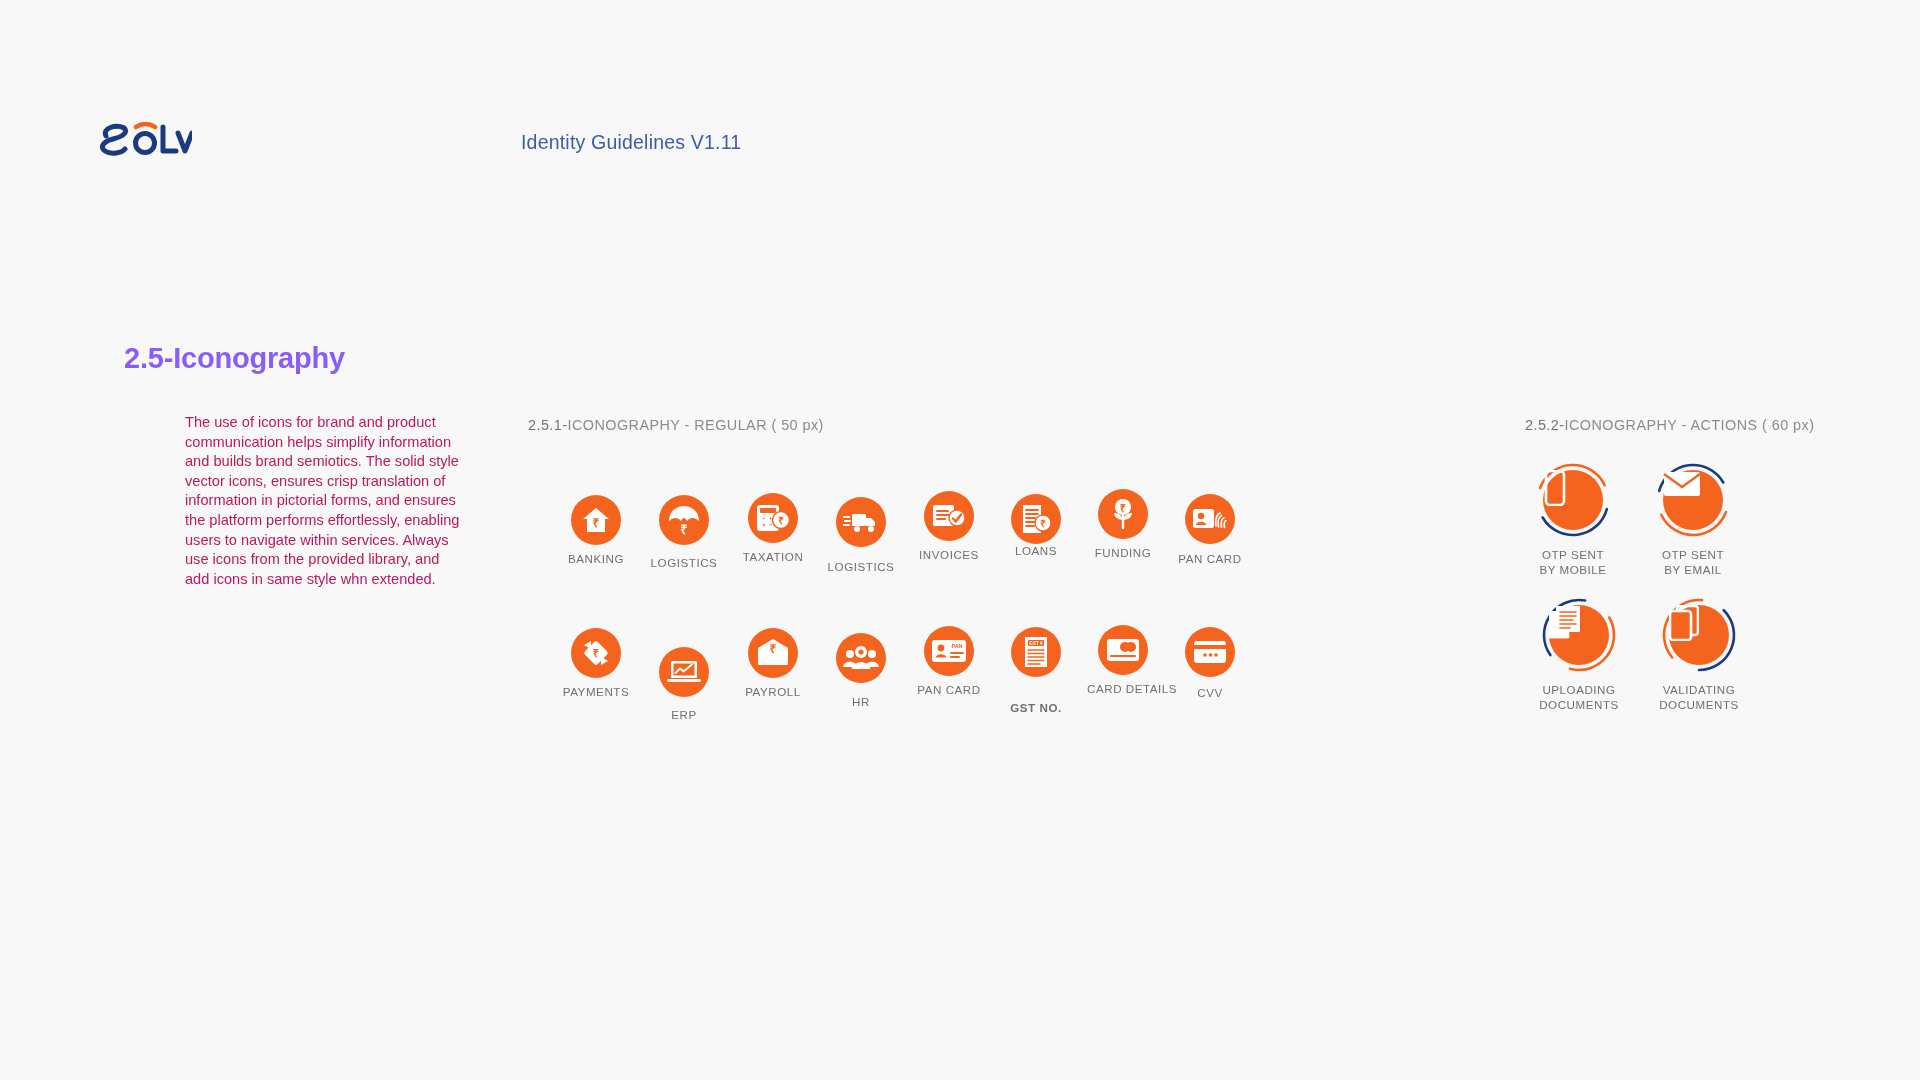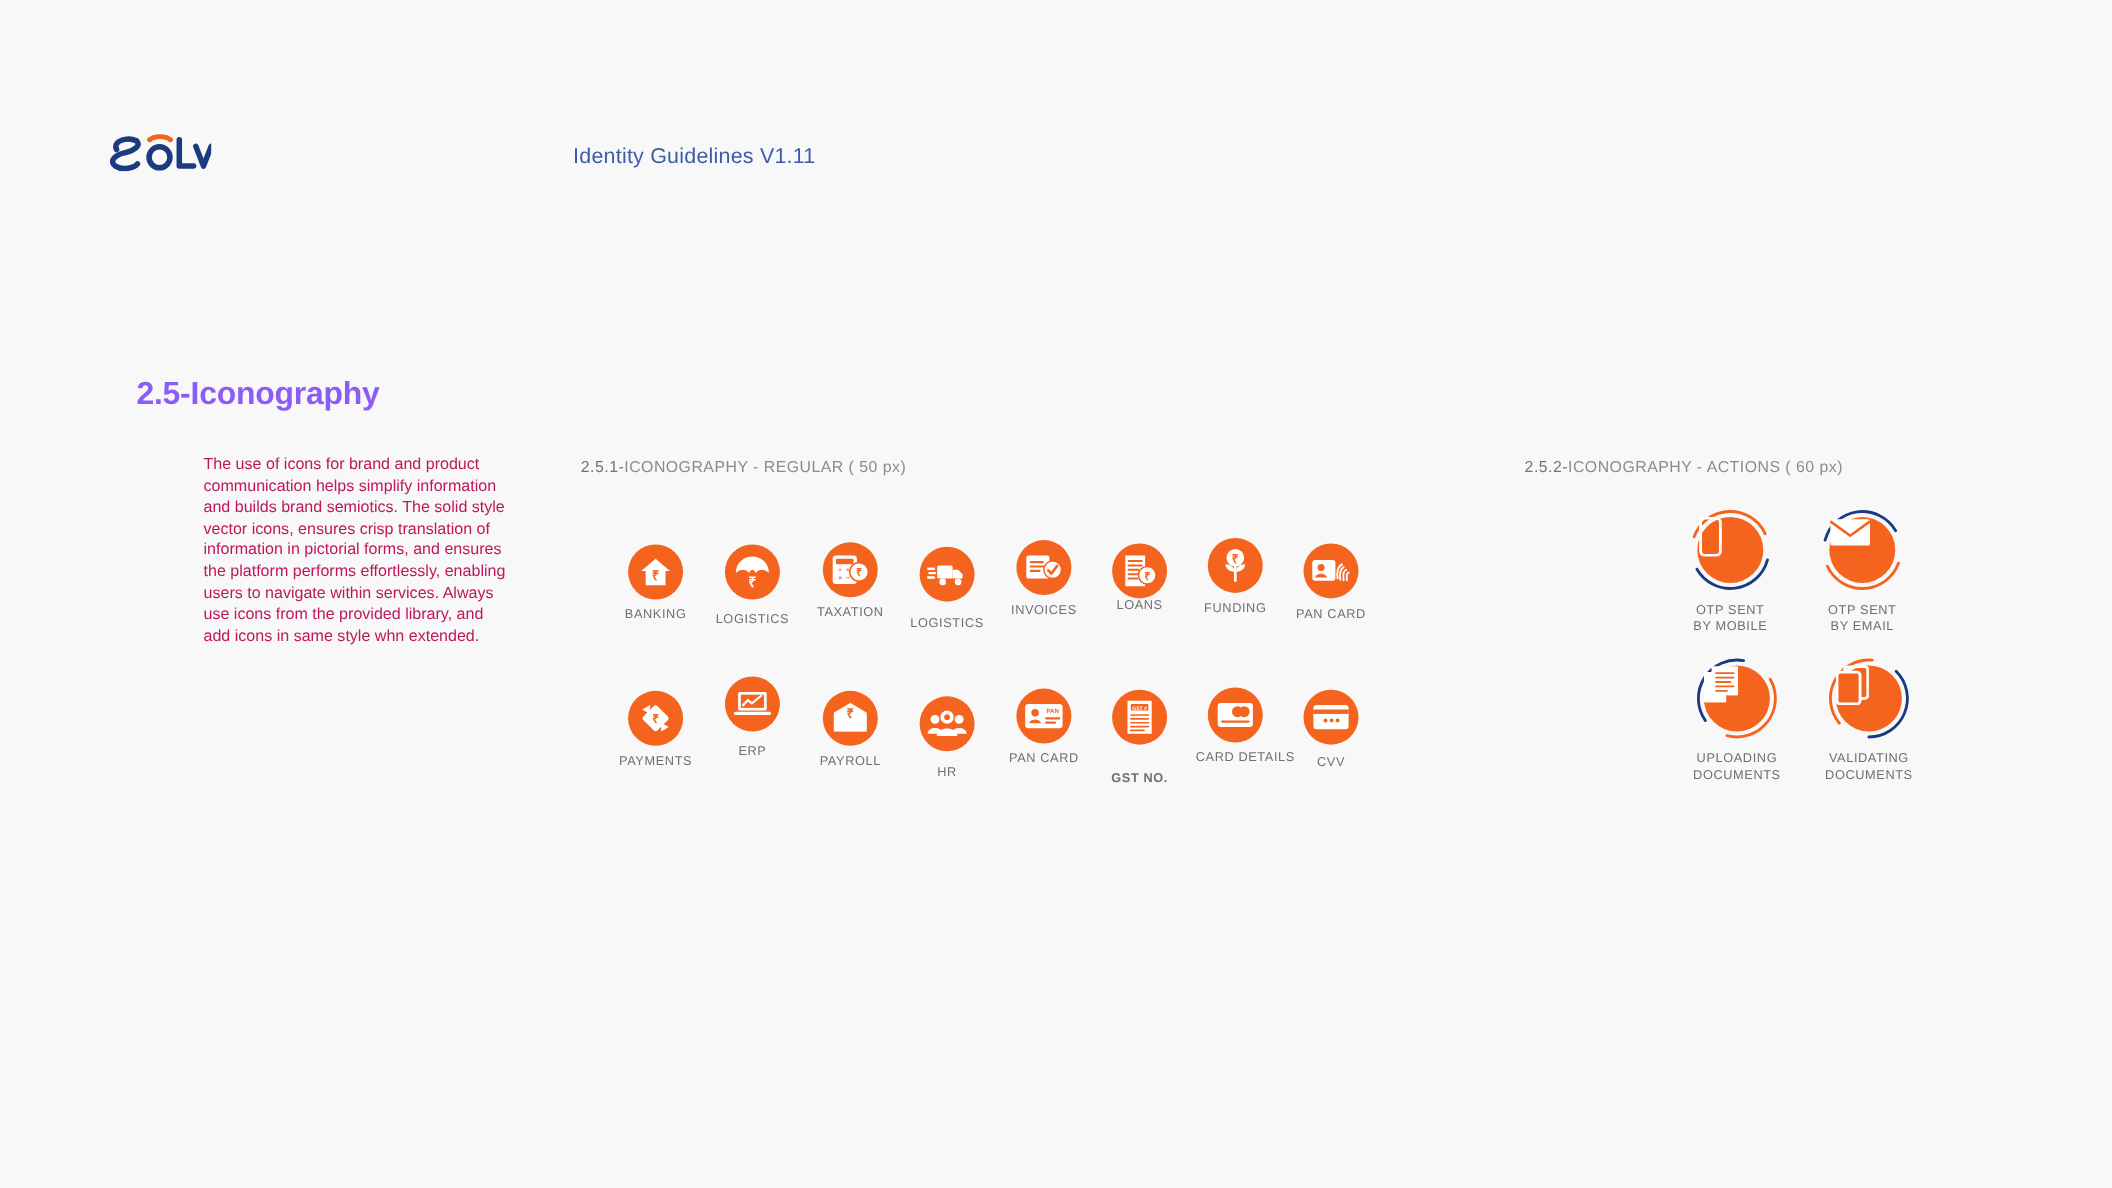--- a/index.html
+++ b/index.html
@@ -34,21 +34,21 @@
     font-size: 14.6px; line-height: 19.6px; color: #be185d;
   }
 
   
   .sec-label {
     position: absolute; font-size: 14.4px; color: #8b8b8b;
     letter-spacing: .45px; white-space: nowrap;
   }
   .sec-label b { color: #737373; font-weight: normal; }
   .sec-1 { left: 528px; top: 417px; }
-  .sec-2 { left: 1386px; top: 417px; }
+  .sec-2 { left: 1525px; top: 417px; }
 
   
   .grid-regular { position: absolute; left: 560px; top: 495px; width: 740px; height: 240px; }
   .ic-cell { position: absolute; text-align: center; }
   .ic-disc {
     width: 50px; height: 50px; border-radius: 50%;
     background: #f4641e; margin: 0 auto;
     display: flex; align-items: center; justify-content: center;
   }
   .ic-disc svg { display: block; }
@@ -218,21 +218,21 @@
         <div class="ic-disc">
           <svg width="32" height="32" viewBox="0 0 32 32">
             <rect x="7" y="7" width="18" height="18" rx="2.5" fill="#ffffff" transform="rotate(45 16 16)"></rect>
             <text x="16" y="20" font-family="Liberation Sans,sans-serif" font-size="11" font-weight="bold" fill="#f4641e" text-anchor="middle">₹</text>
             <path d="M11 4 L4 8 L11 12" fill="#ffffff"></path>
             <path d="M21 20 L28 24 L21 28" fill="#ffffff"></path>
           </svg>
         </div>
         <div class="ic-label" style="margin-top: 7px;">PAYMENTS</div>
       </div>
-      <div class="ic-cell" style="left: 88px; top: 120px; width: 72px; text-align: center;">
+      <div class="ic-cell" style="left: 88px; top: 152px; width: 72px; text-align: center;">
         <div class="ic-disc">
           <svg width="34" height="26" viewBox="0 0 34 26">
             <rect x="4" y="2" width="26" height="17" rx="1.5" fill="#ffffff"></rect>
             <rect x="6.5" y="4.5" width="21" height="12" fill="#f4641e"></rect>
             <path d="M8.5 14 L13 9.5 L16.5 12.5 L25 5.5" stroke="#ffffff" stroke-width="2" fill="none" stroke-linecap="round" stroke-linejoin="round"></path>
             <rect x="0" y="20" width="34" height="3" rx="1.5" fill="#ffffff"></rect>
           </svg>
         </div>
         <div class="ic-label" style="margin-top: 11px;">ERP</div>
       </div>

